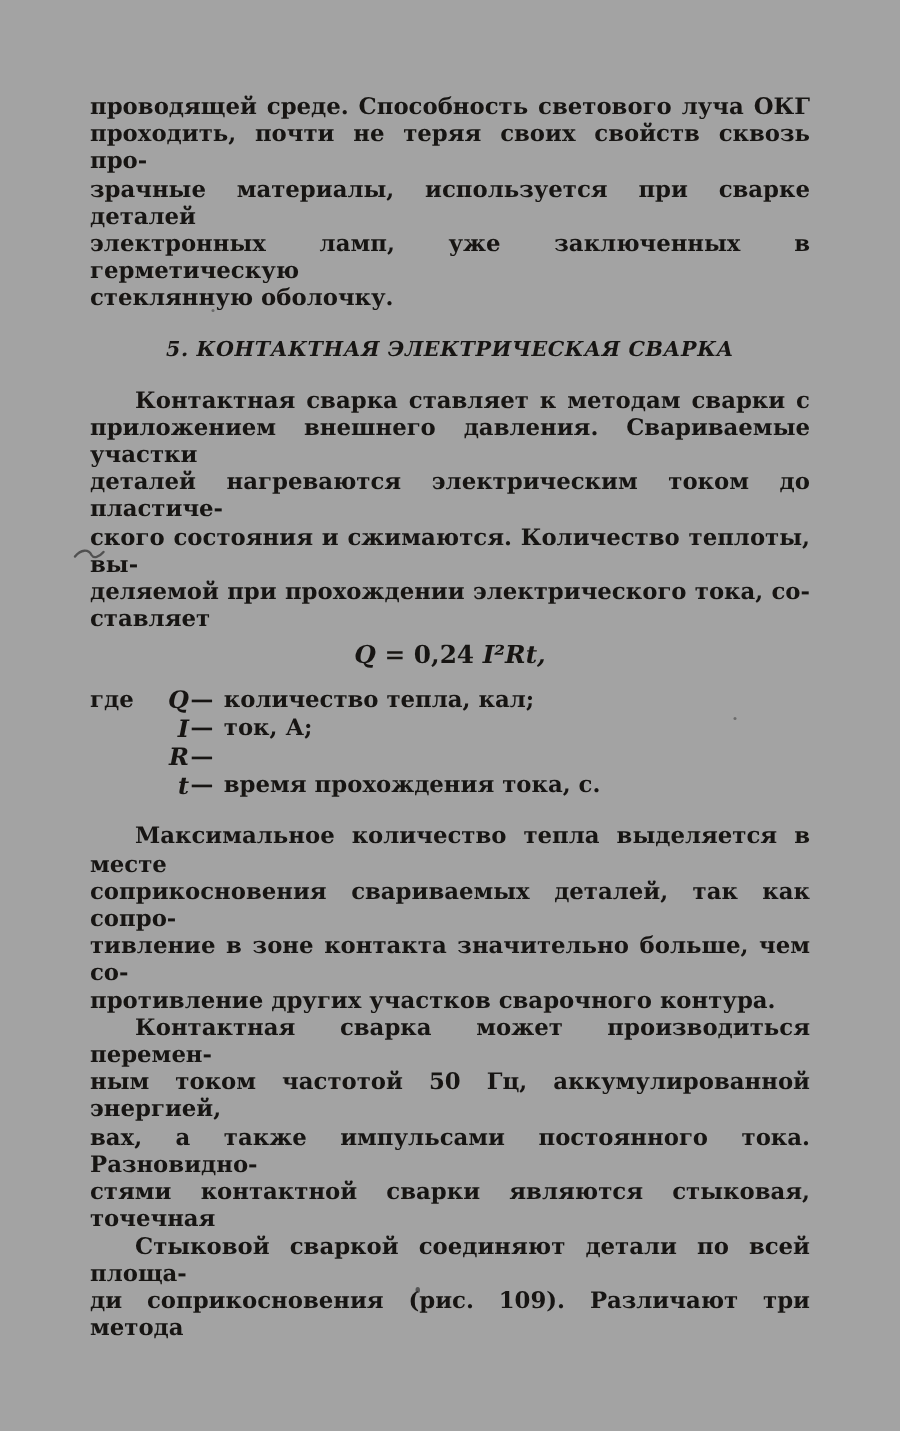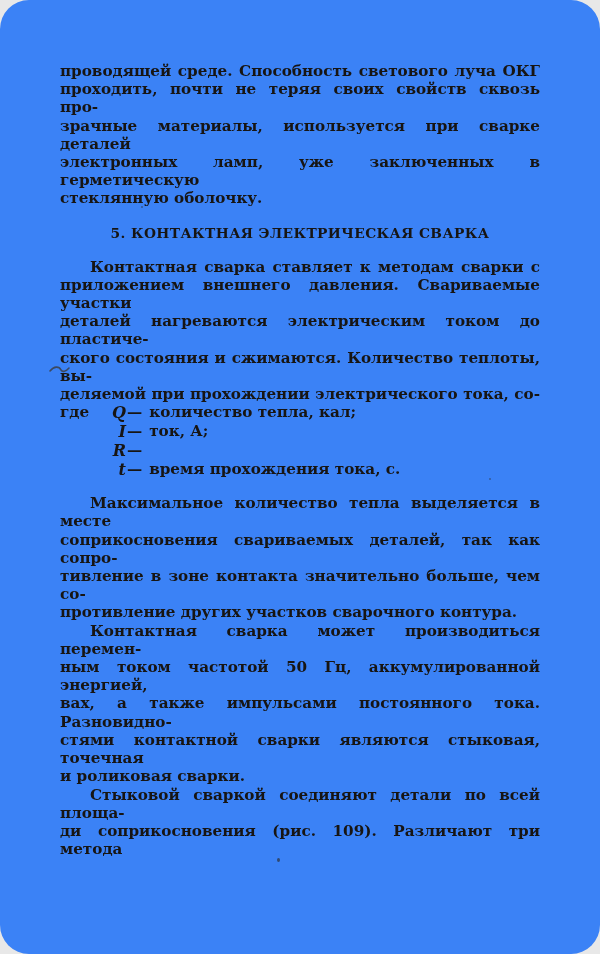--- a/index.html
+++ b/index.html
@@ -1,40 +1,40 @@
 <!DOCTYPE html>
 <html lang="ru"><head>
 <meta charset="utf-8">
 <style>
   html, body { margin: 0; padding: 0; background: #e8e8e8; }
   .page {
     position: relative;
     width: 600px;
     height: 954px;
     margin: 0 auto;
-    background: #3b82f6;
+    background: #a3a3a3;
     font-family: "DejaVu Serif", "Liberation Serif", serif;
     color: #171513;
     overflow: hidden;
-    border-radius: 29px;
   }
   .content { padding: 62px 60px 0 60px; }
 
   .para { font-size: 15.2px; font-weight: 700; line-height: 18.2px; }
   .ln { text-align: justify; text-align-last: justify; }
   .ln.last { text-align-last: left; }
   .ln.ind { text-indent: 30px; }
 
   .heading {
     margin: 16px 0 16px 0;
     font-size: 13.8px;
     font-weight: 700;
     line-height: 18px;
     text-align: center;
     letter-spacing: 0.4px;
+    font-style: italic;
   }
 
   .formula {
     margin: 5px 0 10px 0;
     text-align: center;
     font-size: 16.5px;
     font-weight: 700;
     line-height: 21px;
   }
   .fi { font-style: italic; }
@@ -69,22 +69,26 @@
     </div>
 
     <div class="heading">5. КОНТАКТНАЯ ЭЛЕКТРИЧЕСКАЯ СВАРКА</div>
 
     <div class="para">
       <div class="ln ind">Контактная сварка ставляет к методам сварки с</div>
       <div class="ln">приложением внешнего давления. Свариваемые участки</div>
       <div class="ln">деталей нагреваются электрическим током до пластиче-</div>
       <div class="ln">ского состояния и сжимаются. Количество теплоты, вы-</div>
       <div class="ln">деляемой при прохождении электрического тока, со-</div>
+      <div class="ln last">ставляет</div>
     </div>
 
+    <div class="formula">
+      <span class="fi">Q</span><span> = </span><span>0,24 </span><span class="fi">I²Rt,</span>
+    </div>
 
     <div class="where">
       <div class="wrow">
         <span class="wlab">где</span>
         <span class="wvar">Q</span>
         <span class="wdash">—</span>
         <span class="wdef">количество тепла, кал;</span>
       </div>
       <div class="wrow">
         <span class="wlab"></span>
@@ -110,21 +114,20 @@
       <div class="ln">соприкосновения свариваемых деталей, так как сопро-</div>
       <div class="ln">тивление в зоне контакта значительно больше, чем со-</div>
       <div class="ln last">противление других участков сварочного контура.</div>
     </div>
 
     <div class="para">
       <div class="ln ind">Контактная сварка может производиться перемен-</div>
       <div class="ln">ным током частотой 50 Гц, аккумулированной энергией,</div>
       <div class="ln">вах, а также импульсами постоянного тока. Разновидно-</div>
       <div class="ln">стями контактной сварки являются стыковая, точечная</div>
-      <div class="ln last">и роликовая сварки.</div>
     </div>
 
     <div class="para">
       <div class="ln ind">Стыковой сваркой соединяют детали по всей площа-</div>
       <div class="ln">ди соприкосновения (рис. 109). Различают три метода</div>
 
     </div>
 
   </div>
 

